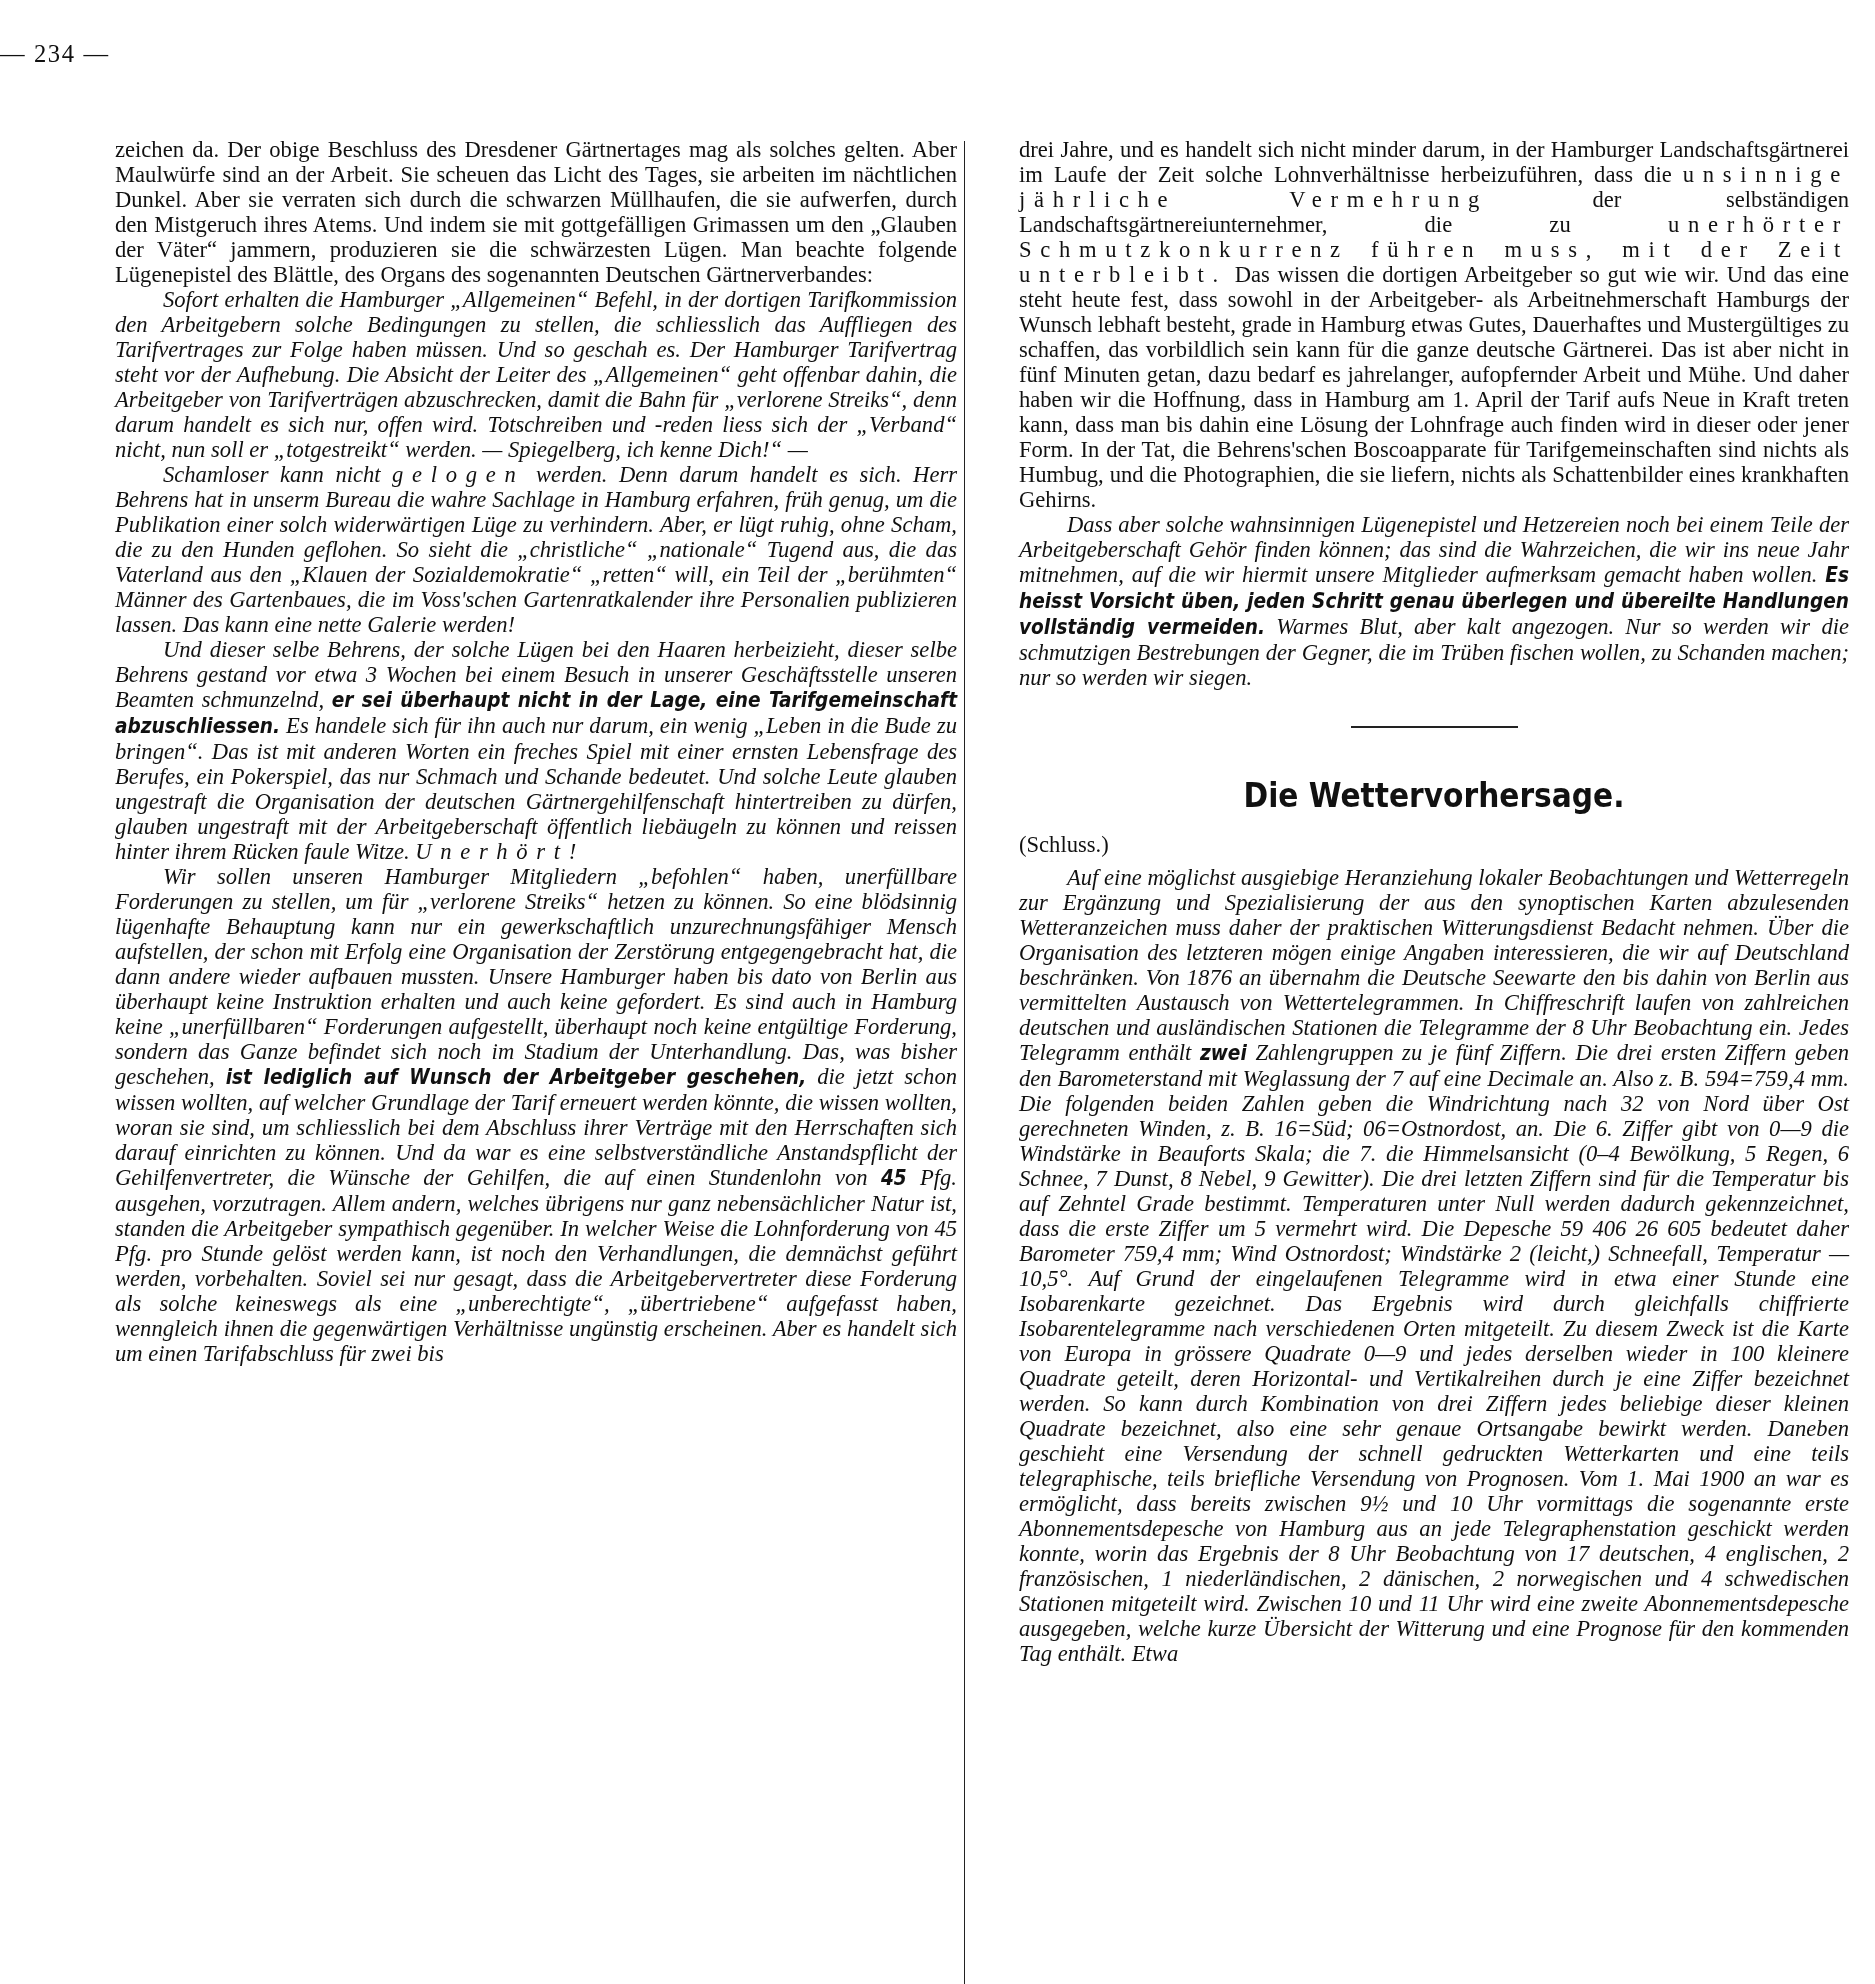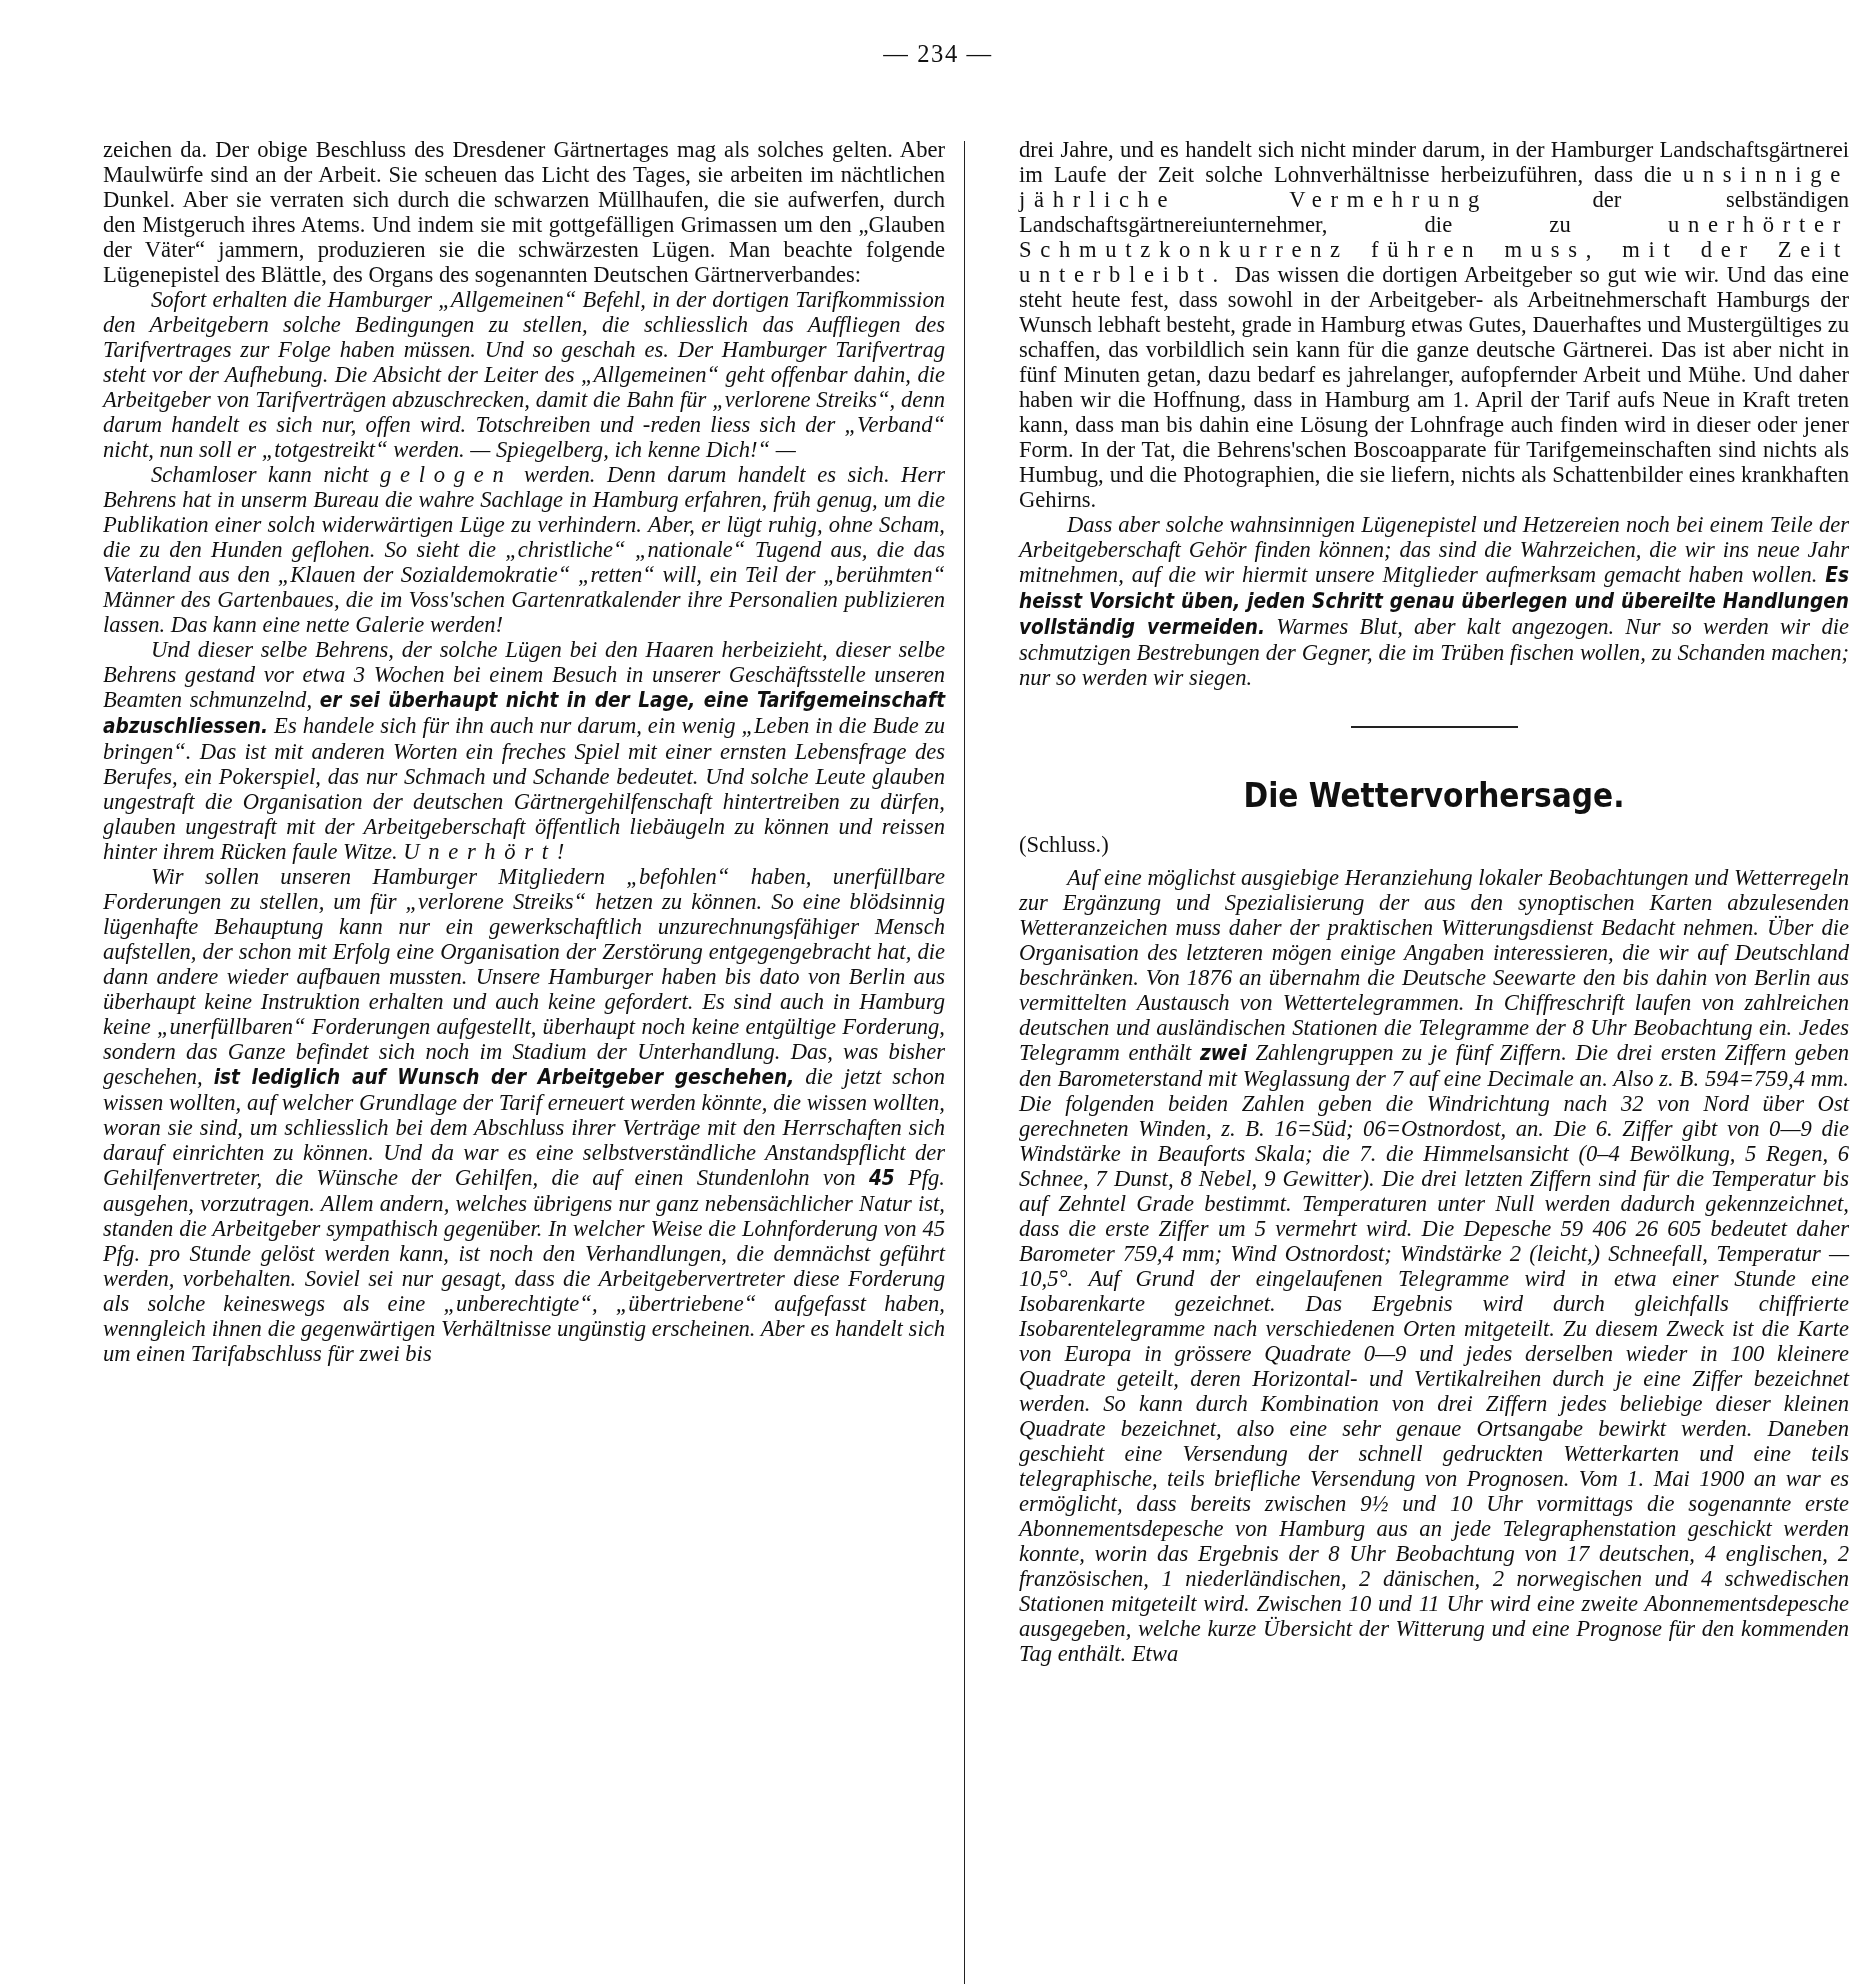--- a/index.html
+++ b/index.html
@@ -1,22 +1,22 @@
 <!DOCTYPE html>
 <html style="font-size:6.4px"><head>
 <meta charset="utf-8">
 <style>
   html, body { margin: 0; padding: 0; background: #ffffff; }
   body { width: 1876px; height: 2673px; position: relative; overflow: hidden;
          font-family: "Liberation Serif", "DejaVu Serif", serif; color: #111; }
-  .page-number { position: absolute; top: 40px; left: 0; width: 1876px; text-align: center;
+  .page-number { position: absolute; top: 40px; left: 0; width: 1876px; text-align: left;
                  font-size: 24.6px; letter-spacing: 1.6px; }
   .col { position: absolute; top: 137px; font-size: 22.6px; line-height: 25px;
          text-align: justify; font-stretch: condensed; }
-  .col-left { left: 103px; width: 842px; }
+  .col-left { left: 115px; width: 842px; }
   .col-right { left: 1019px; width: 830px; }
   .divider { position: absolute; left: 964px; top: 141px; width: 1.2px; height: 2489px; background: #222; }
   p { margin: 0; text-indent: 0; }
   p.ind { text-indent: 48px; font-style: italic; }
   .quote { text-indent: 48px; }
   b, .bold { font-family: "DejaVu Sans", sans-serif; font-weight: bold; font-size: 20.6px; }
   .spaced { letter-spacing: 8.7px; }
   .rule { width: 167px; height: 2px; background: #222; margin: 36px auto 48px auto; }
   .article-title { text-align: center; font-family: "DejaVu Sans", sans-serif; font-weight: bold;
                    font-size: 33px; line-height: 40px; margin: 0 0 16px 0; }

